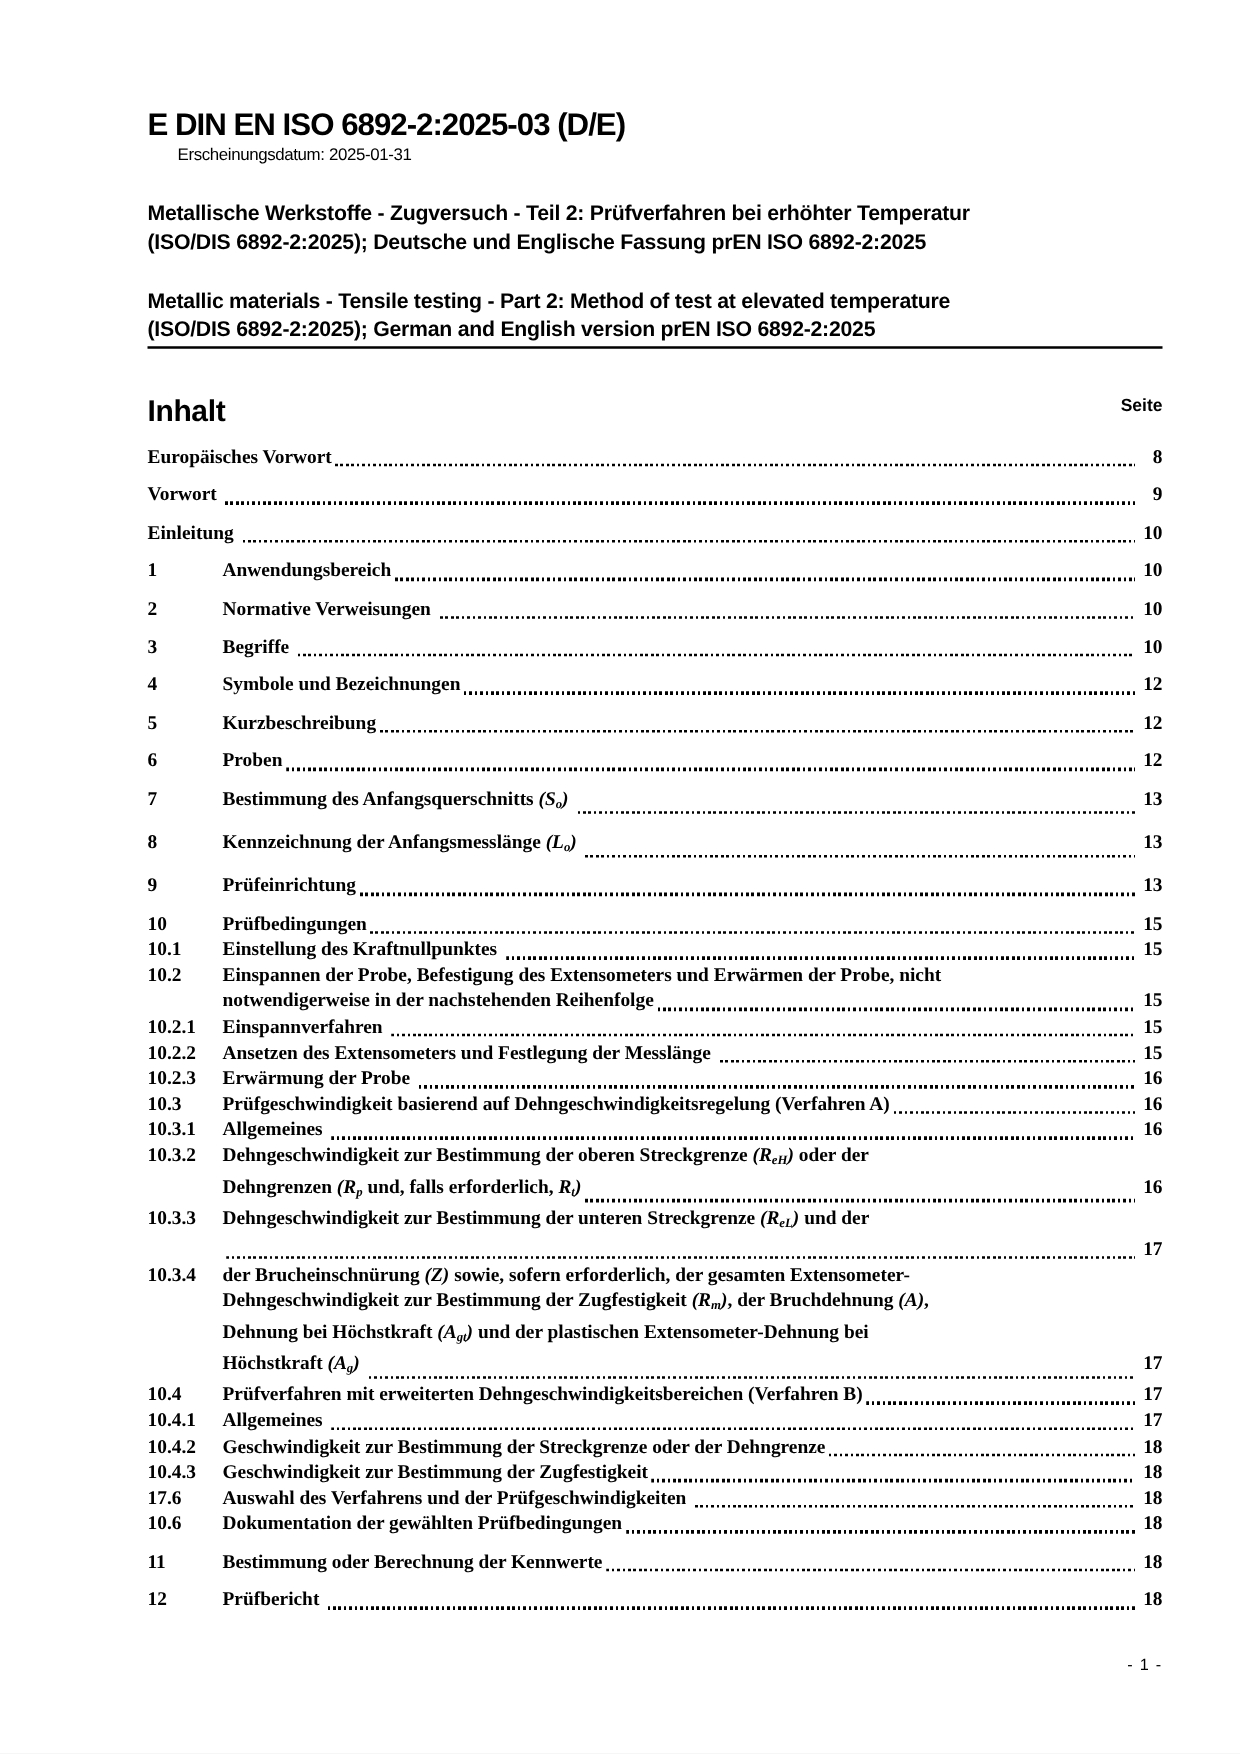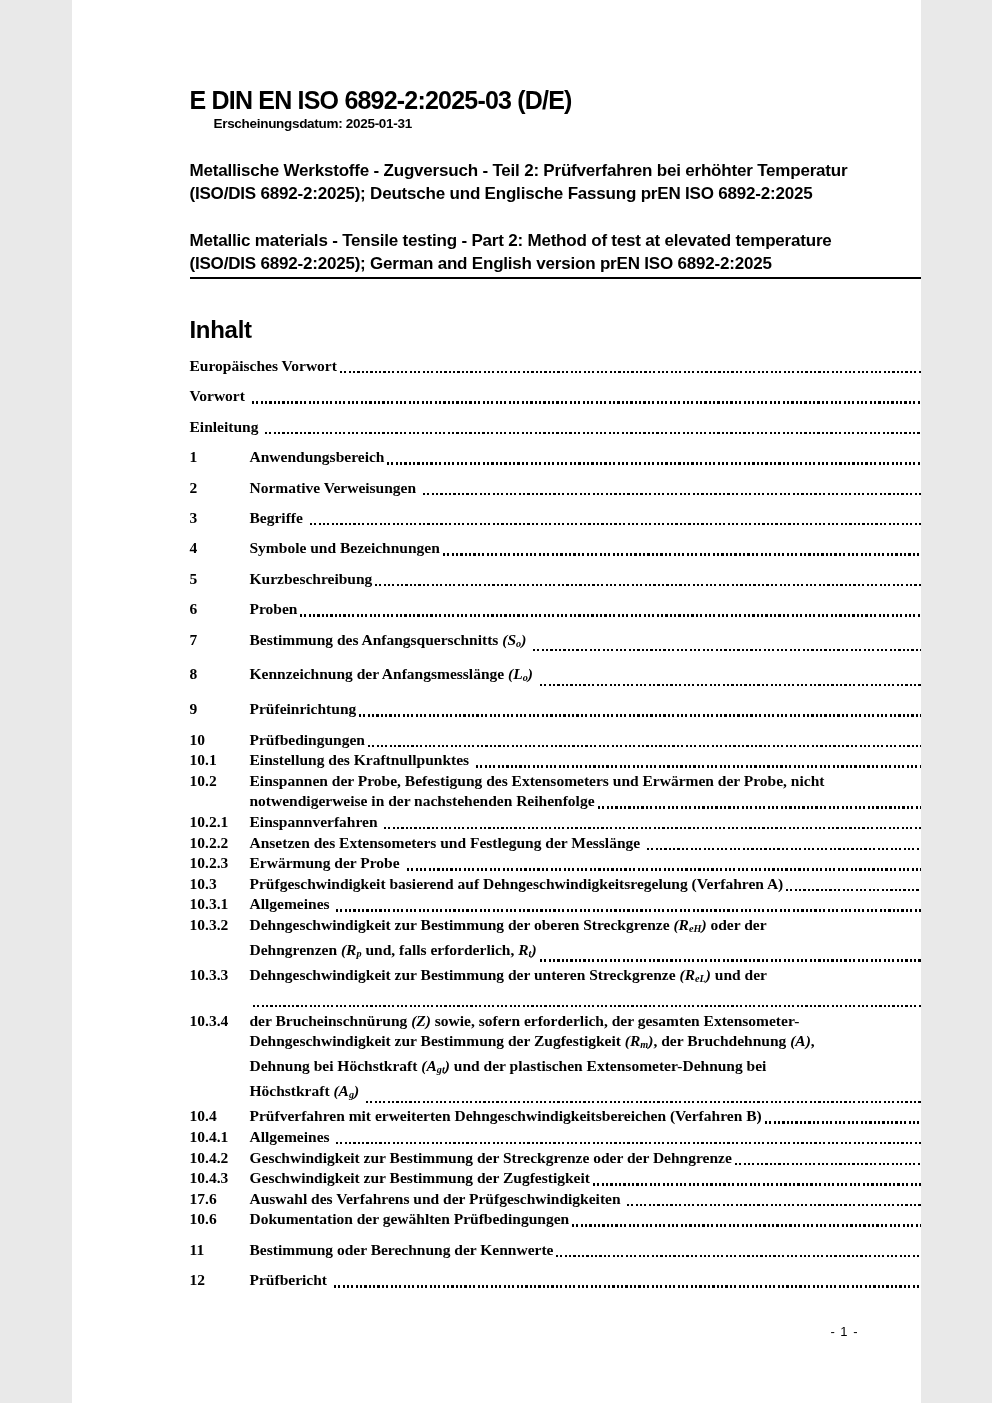--- a/index.html
+++ b/index.html
@@ -1,48 +1,48 @@
 <!DOCTYPE html>
 <html><head>
 <meta charset="utf-8">
 <style>
   html,body{margin:0;padding:0;background:#e9e9e9;}
   .page{
     position:relative;
-    width:849px;height:1403px;
+    width:992px;height:1403px;
     background:#ffffff;
     font-family:"Liberation Sans",sans-serif;
     color:#000;
     overflow:hidden;
     margin:0 auto;
   }
   .content{position:absolute;left:118px;width:812px;top:0;}
   
   .doc-number{
     margin:85px 0 0 0;
     font-size:25px;line-height:30px;
     font-weight:bold;letter-spacing:-0.8px;
     white-space:nowrap;
   }
   .release-date{
     font-size:13.5px;line-height:18px;
-    font-weight:bold;letter-spacing:-0.3px;padding-left:24px;
+    font-weight:normal;letter-spacing:-0.3px;padding-left:24px;
   }
   .title-block{
     font-weight:bold;font-size:17px;line-height:23px;letter-spacing:-0.2px;
   }
   .title-block .tline{white-space:nowrap;}
   .title-de{margin-top:26px;}
   .title-en{margin-top:24px;}
   .head-rule{
     border:none;border-top:2.2px solid #000;margin:2px 0 0 0;
   }
   
   .toc-head{
-    display:flex;justify-content:space-between;align-items:flex-end;
+    display:flex;justify-content:space-between;align-items:flex-start;
     margin-top:37px;
     gap:24px;
   }
   .toc-heading{margin:0;font-size:24px;line-height:28px;font-weight:bold;letter-spacing:-0.3px;}
   .page-col-label{font-size:14px;font-weight:bold;}
   
   .toc{
     margin-top:12px;
     font-family:"Liberation Serif",serif;
     font-weight:bold;

